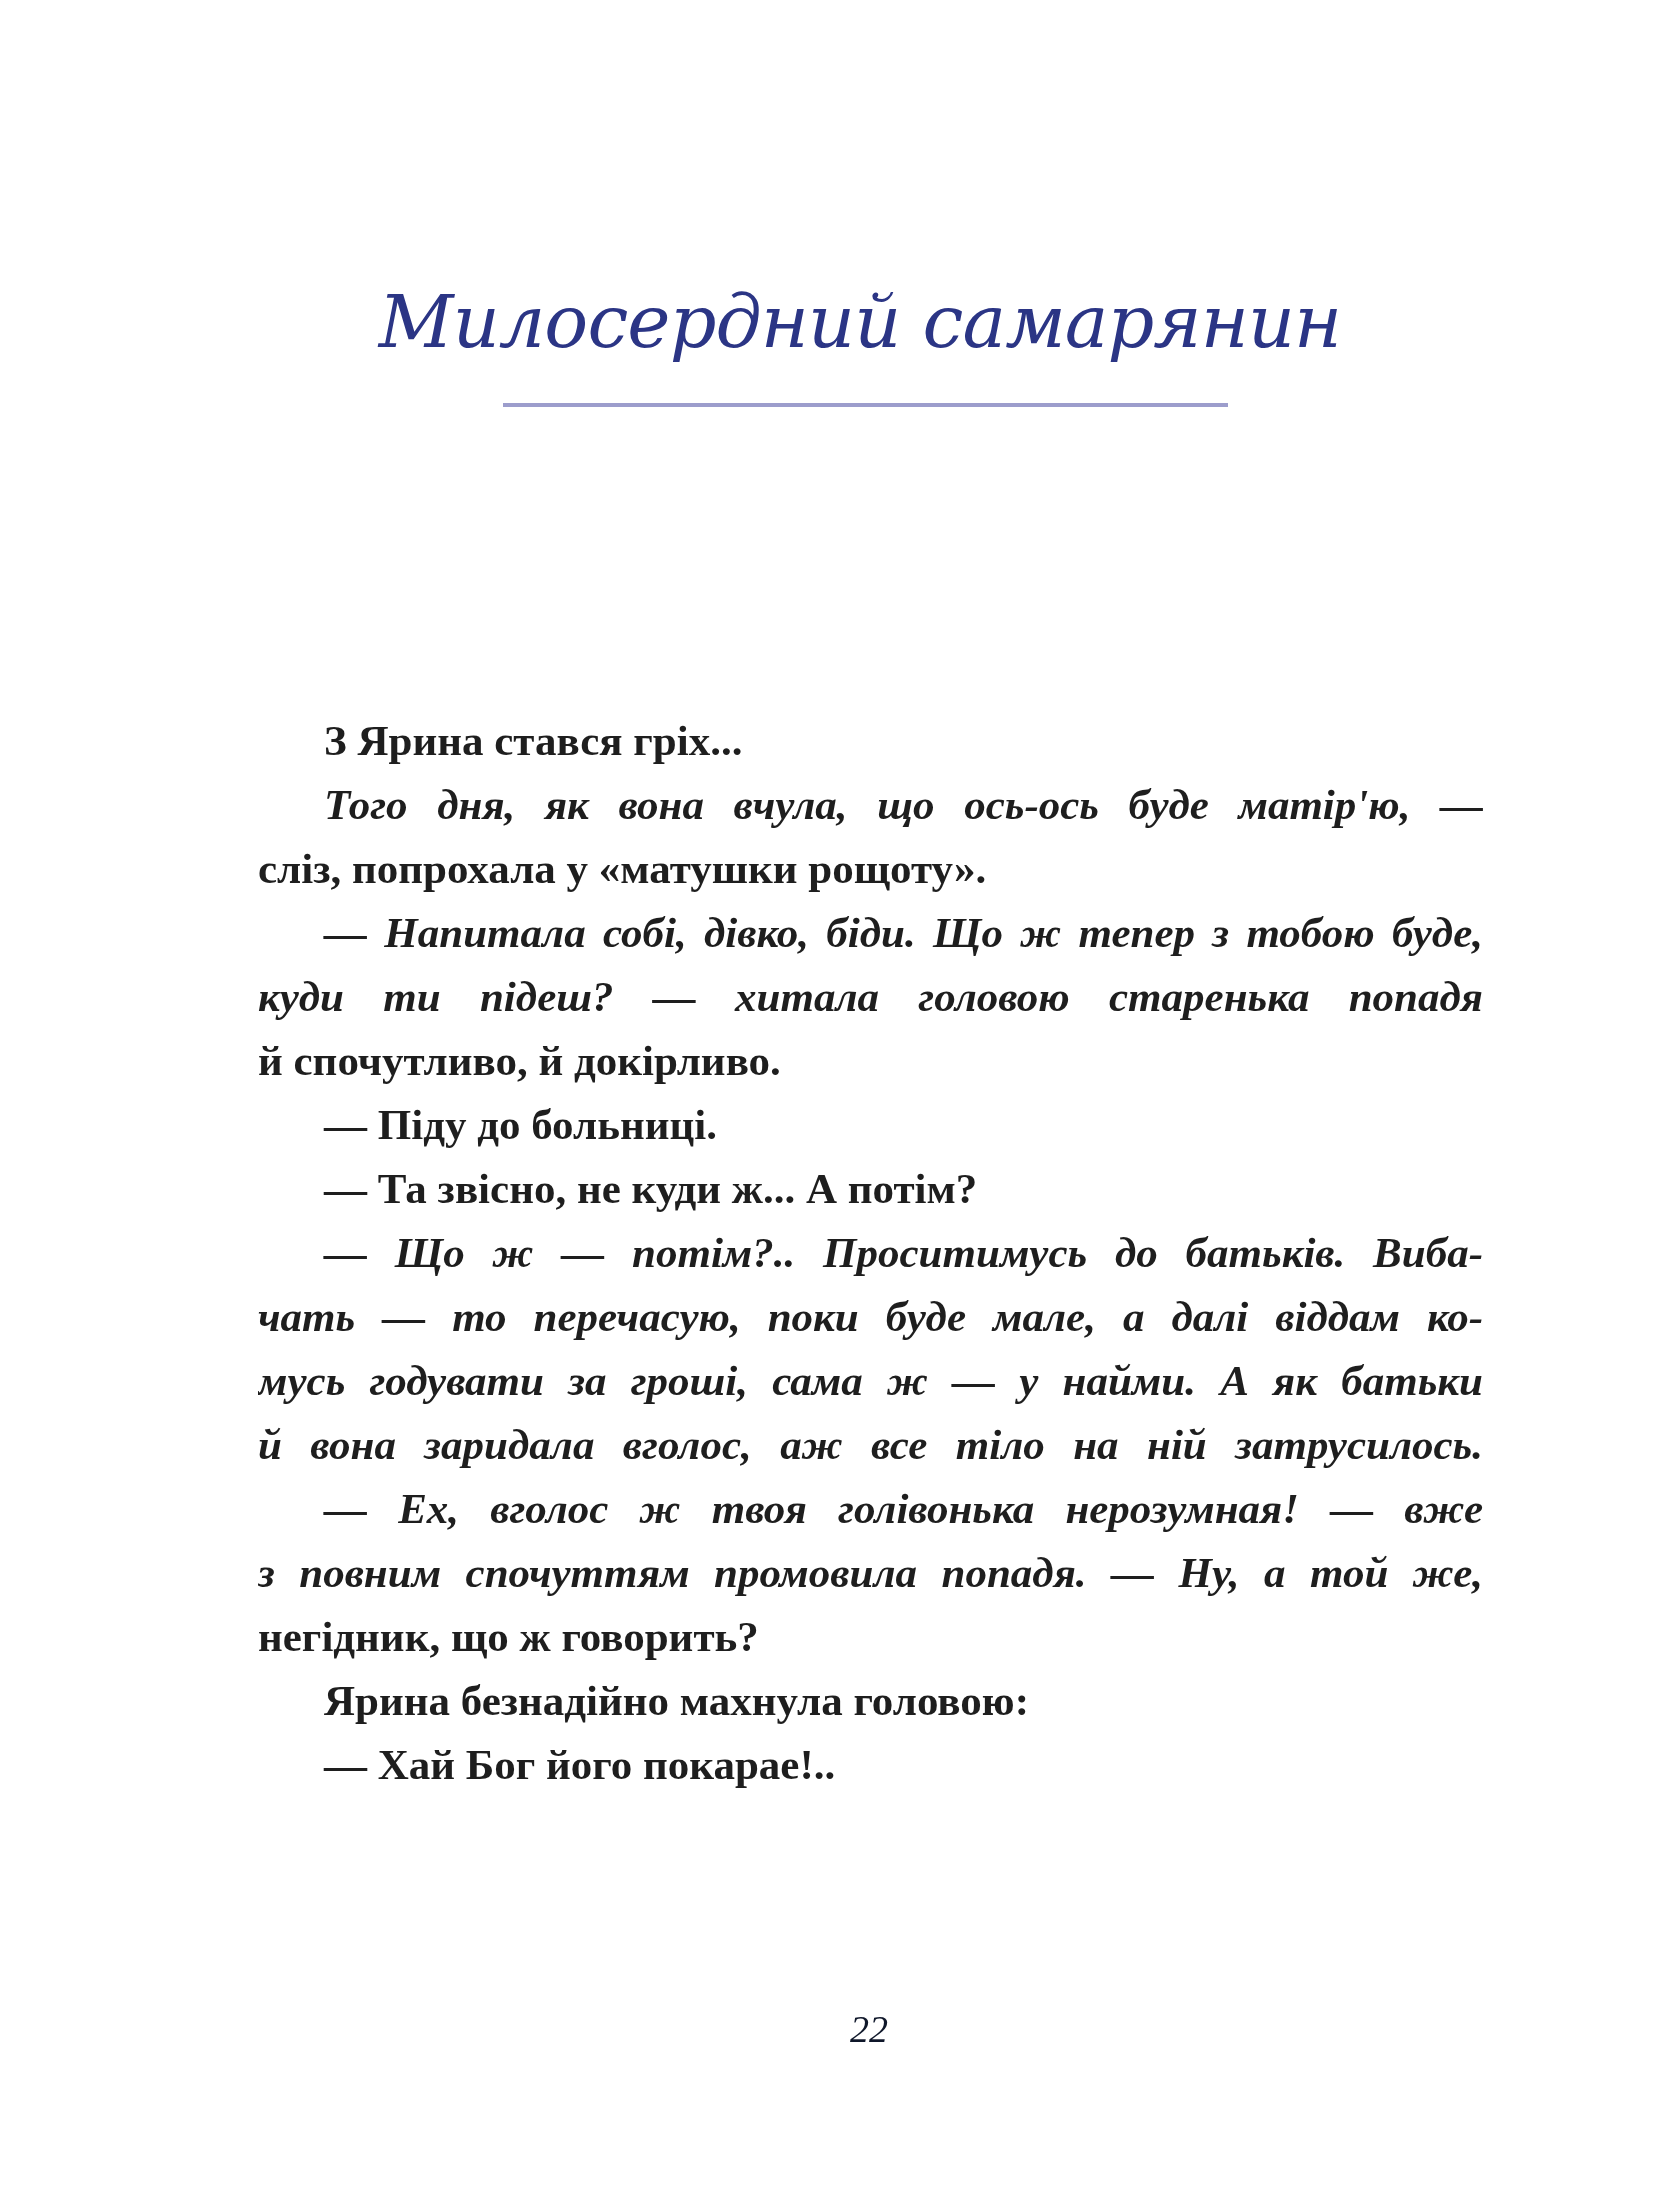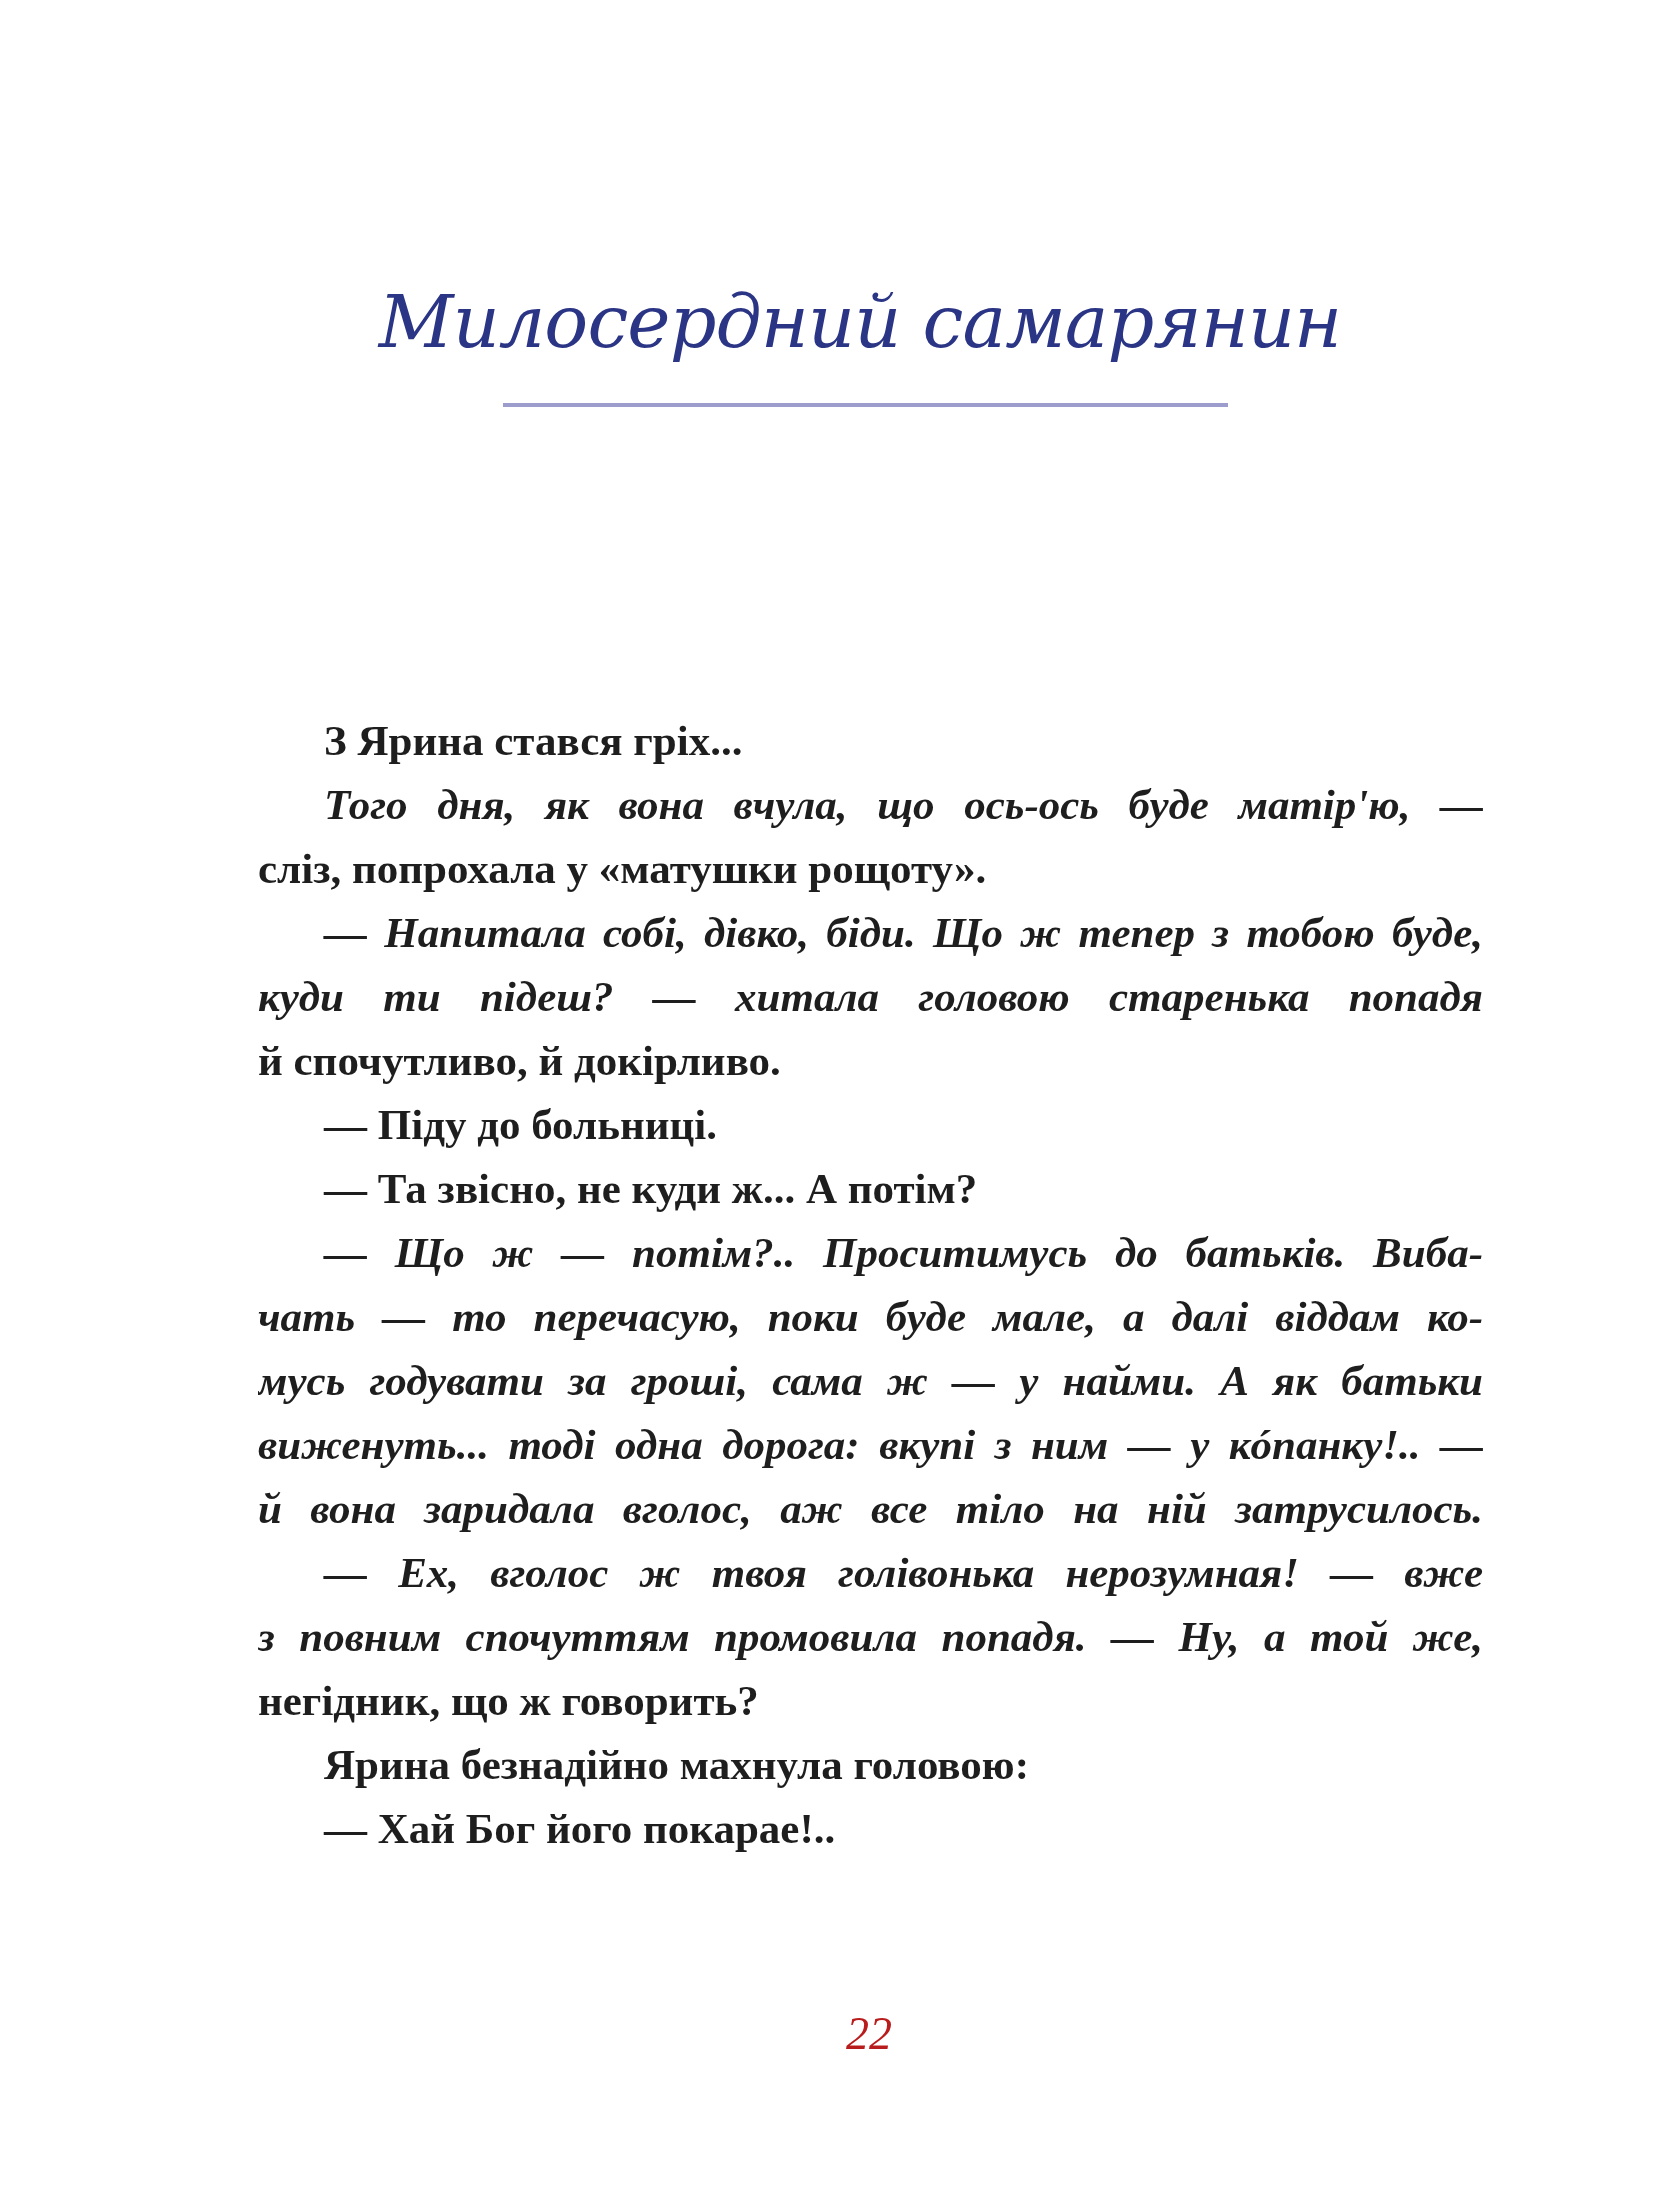--- a/index.html
+++ b/index.html
@@ -23,21 +23,21 @@
     font-weight: bold; font-size: 43px; line-height: 64px;
     color: #1e1e1e;
   }
   .line { display: block; height: 64px; white-space: nowrap; overflow: visible; }
   .line.justify { text-align: justify; text-align-last: justify; white-space: normal; overflow: hidden; font-style: italic; }
   .line.indent { padding-left: 66px; }
   .page-number {
     position: absolute; left: 821px; top: 2007px; width: 96px;
     text-align: center;
     font-family: "Liberation Serif", "DejaVu Serif", serif;
-    font-style: italic; font-size: 46px; color: #b91c1c;
+    font-style: italic; font-size: 38px; color: #0f172a;
   }
 </style>
 </head>
 <body>
 
 <div class="page">
   <div class="title">Милосердний самарянин</div>
   <div class="title-rule"></div>
 
   <div class="body-text">
@@ -45,21 +45,20 @@
     <span class="line indent justify">Того дня, як вона вчула, що ось-ось буде матір'ю, —</span>
     <span class="line">сліз, попрохала у «матушки рощоту».</span>
     <span class="line indent justify">— Напитала собі, дівко, біди. Що ж тепер з тобою буде,</span>
     <span class="line justify">куди ти підеш? — хитала головою старенька попадя</span>
     <span class="line">й спочутливо, й докірливо.</span>
     <span class="line indent">— Піду до больниці.</span>
     <span class="line indent">— Та звісно, не куди ж... А потім?</span>
     <span class="line indent justify">— Що ж — потім?.. Проситимусь до батьків. Виба-</span>
     <span class="line justify">чать — то перечасую, поки буде мале, а далі віддам ко-</span>
     <span class="line justify">мусь годувати за гроші, сама ж — у найми. А як батьки</span>
-    <span class="line justify">виженуть... тоді одна дорога: вкупі з ним — у кóпанку!.. —</span>
     <span class="line justify">й вона заридала вголос, аж все тіло на ній затрусилось.</span>
     <span class="line indent justify">— Ех, вголос ж твоя голівонька нерозумная! — вже</span>
     <span class="line justify">з повним спочуттям промовила попадя. — Ну, а той же,</span>
     <span class="line">негідник, що ж говорить?</span>
     <span class="line indent">Ярина безнадійно махнула головою:</span>
     <span class="line indent">— Хай Бог його покарае!..</span>
   </div>
 
   <div class="page-number">22</div>
 </div>

